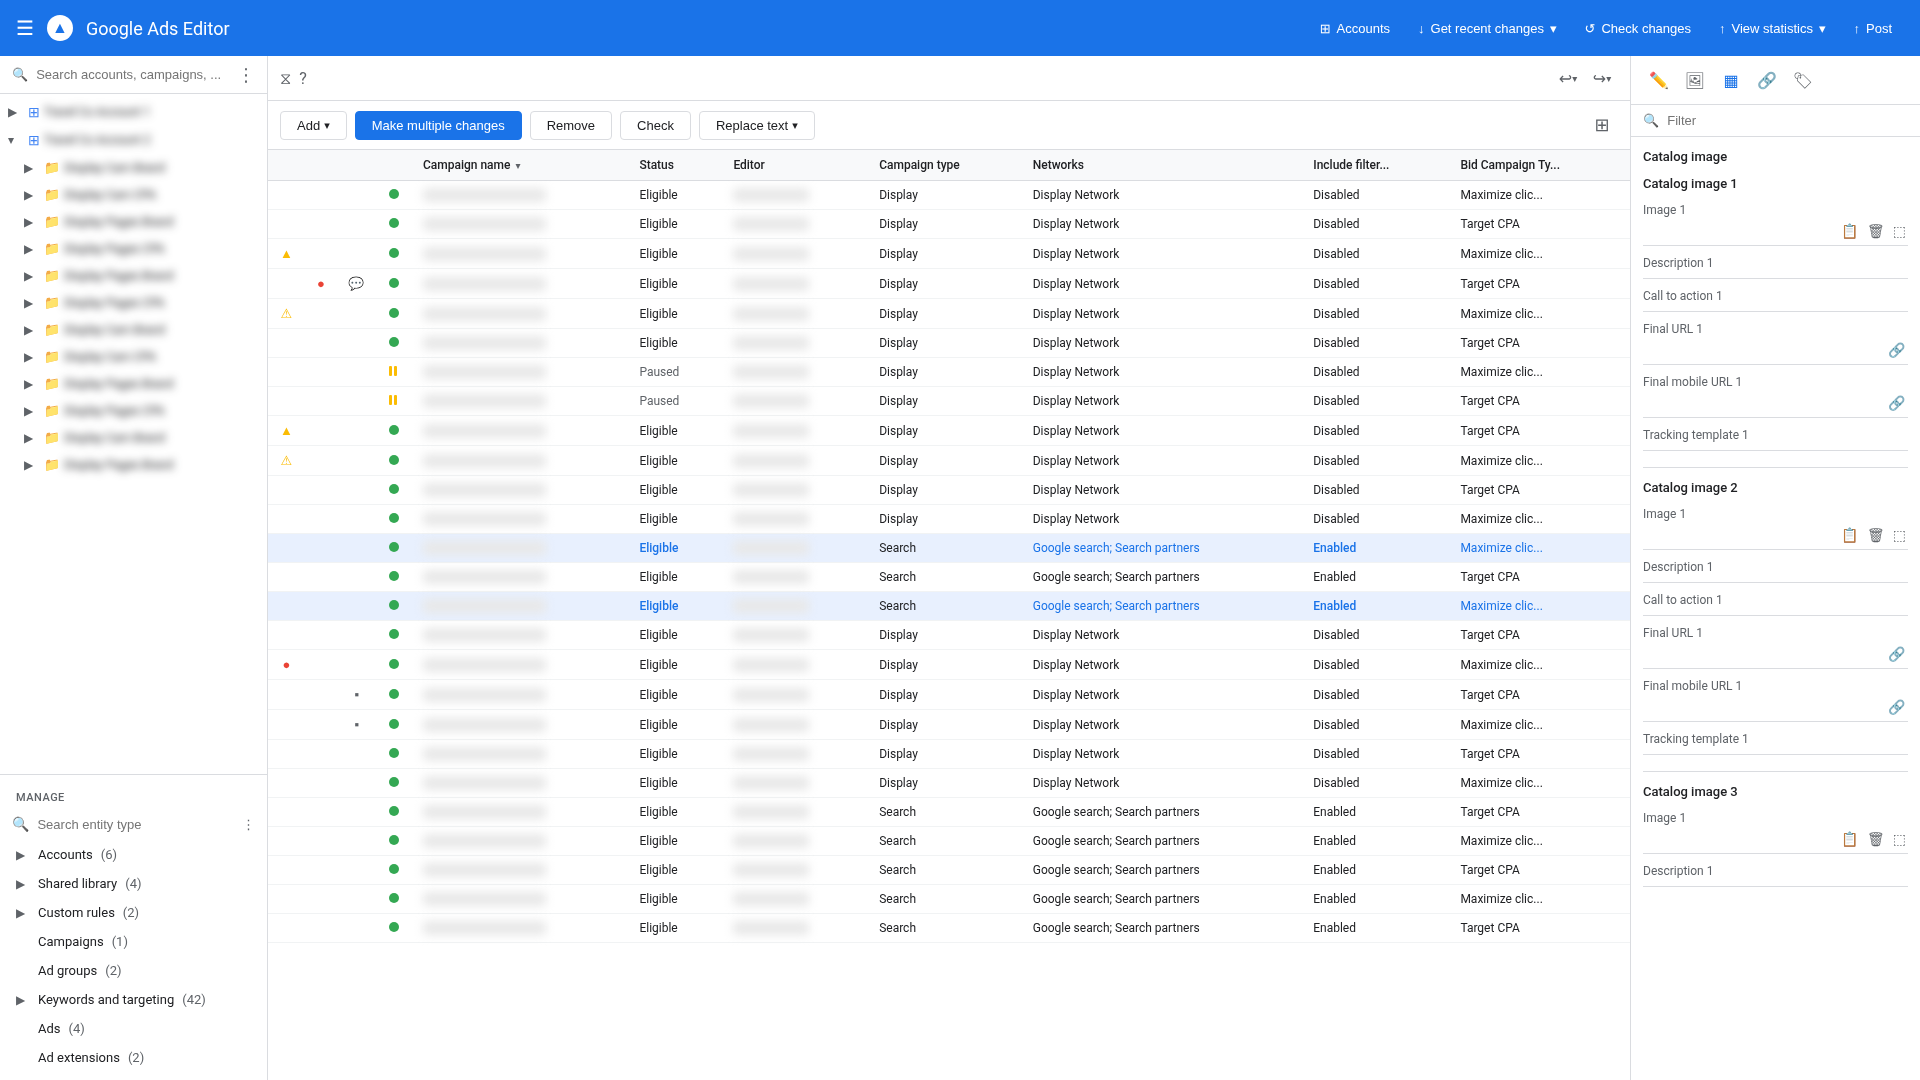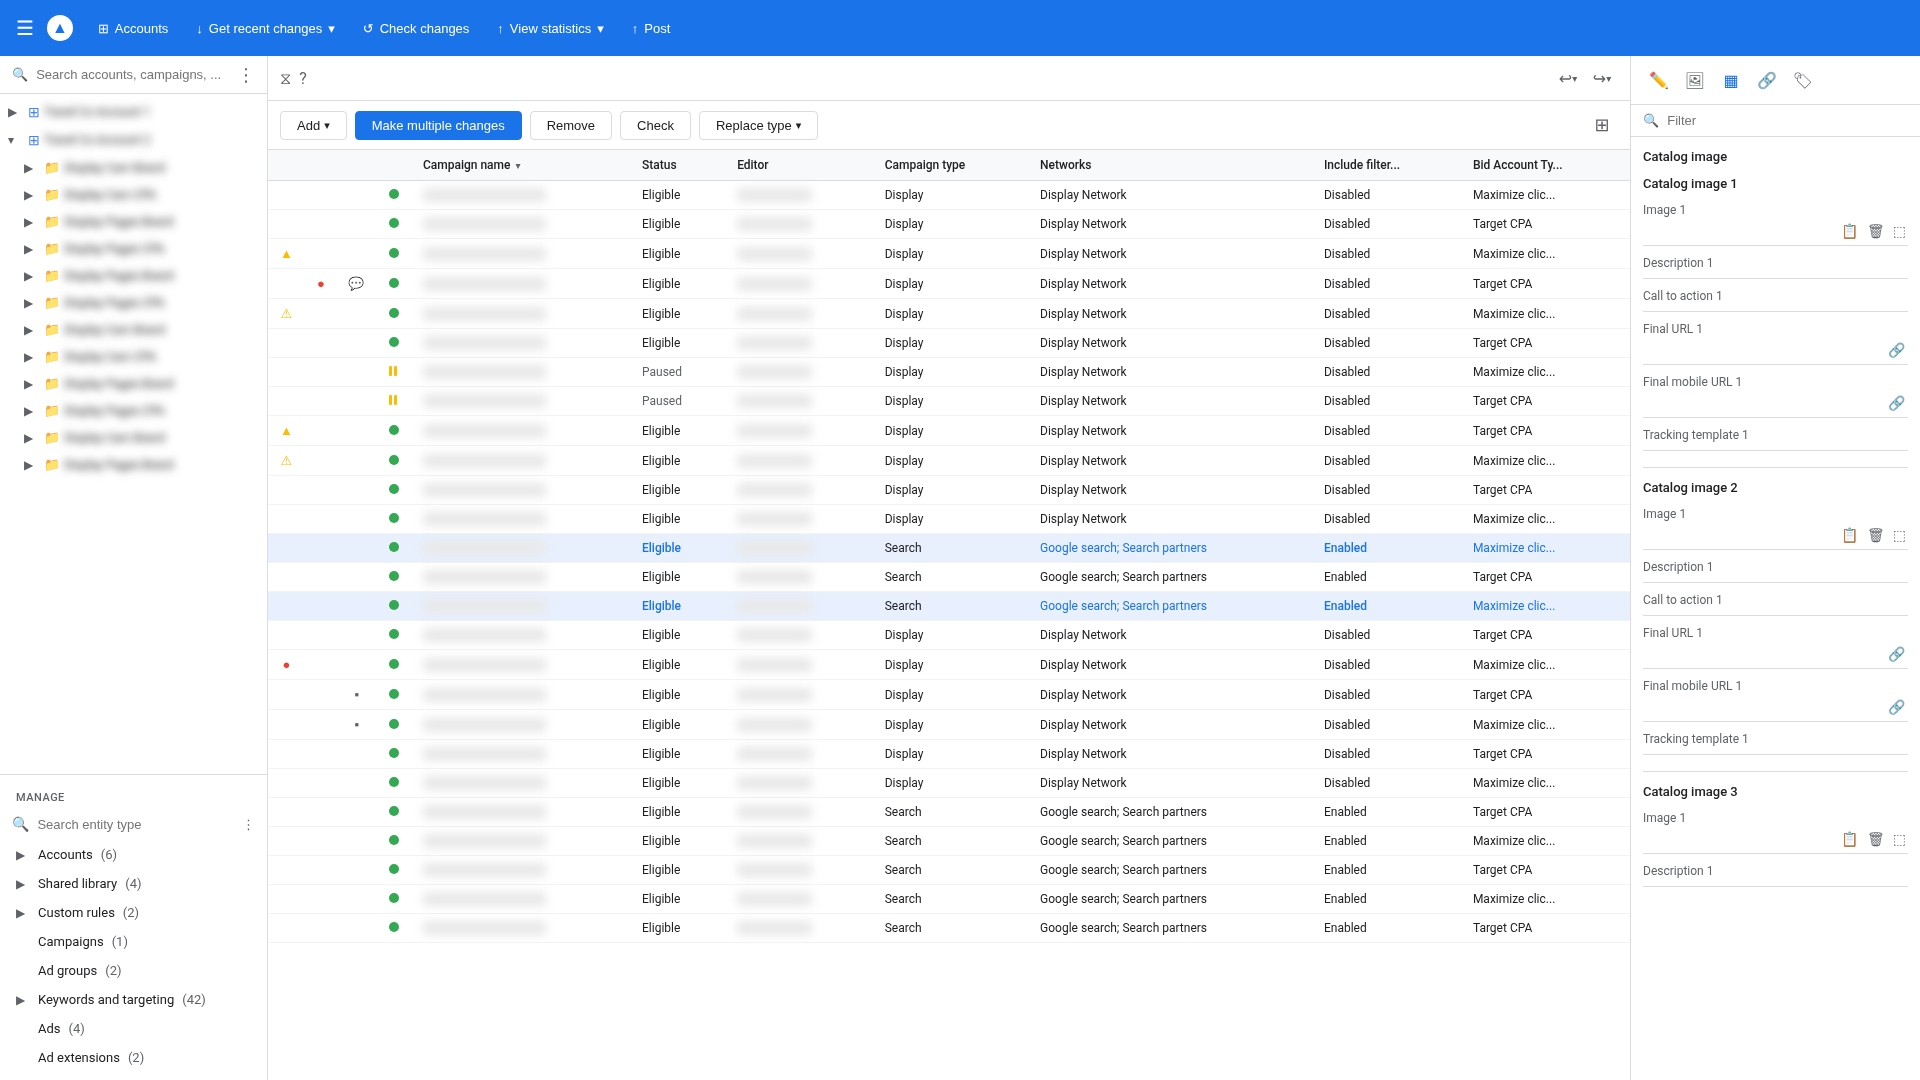--- a/index.html
+++ b/index.html
@@ -133,20 +133,21 @@
   </style>
 </head>
 <body>
 
 <header class="top-header">
   <span class="menu-icon">☰</span>
   <svg width="28" height="28" viewBox="0 0 28 28">
     <circle cx="14" cy="14" r="13" fill="white"></circle>
     <text x="14" y="19" text-anchor="middle" font-size="16" fill="#1a73e8" font-weight="bold">▲</text>
   </svg>
+  <span class="app-title">Google Ads Editor</span>
   <div class="nav-items">
     <button class="nav-btn">
       <span>⊞</span>
       <span>Accounts</span>
     </button>
     <button class="nav-btn">
       <span>↓</span>
       <span>Get recent changes</span>
       <span>▾</span>
     </button>
@@ -325,21 +326,21 @@
       <button class="action-btn primary">
         <span>Make multiple changes</span>
       </button>
       <button class="action-btn">
         <span>Remove</span>
       </button>
       <button class="action-btn">
         <span>Check</span>
       </button>
       <button class="action-btn" style="display:flex;align-items:center;gap:4px;">
-        <span>Replace type</span>
+        <span>Replace text</span>
         <span class="dropdown-arrow">▾</span>
       </button>
       <div style="flex:1;"></div>
       <button class="icon-btn" style="font-size:18px;">⊞</button>
     </div>
 
     <div class="data-table-wrapper">
       <table class="data-table">
         <thead>
           <tr>
@@ -360,21 +361,21 @@
             <th>
               <span>Campaign type</span>
             </th>
             <th>
               <span>Networks</span>
             </th>
             <th>
               <span>Include filter...</span>
             </th>
             <th>
-              <span>Bid Account Ty...</span>
+              <span>Bid Campaign Ty...</span>
             </th>
           </tr>
         </thead>
         <tbody id="table-body">
         <tr>
               <td class="row-icon-cell"></td>
               <td class="row-icon-cell"></td>
               <td class="row-icon-cell"></td>
               <td class="row-icon-cell"><span class="status-dot green"></span></td>
               <td style=""><span style="filter:blur(5px);background:#e8e8e8;border-radius:3px;color:transparent;user-select:none;">XXXXXXXX XXXXXXXX</span></td>

